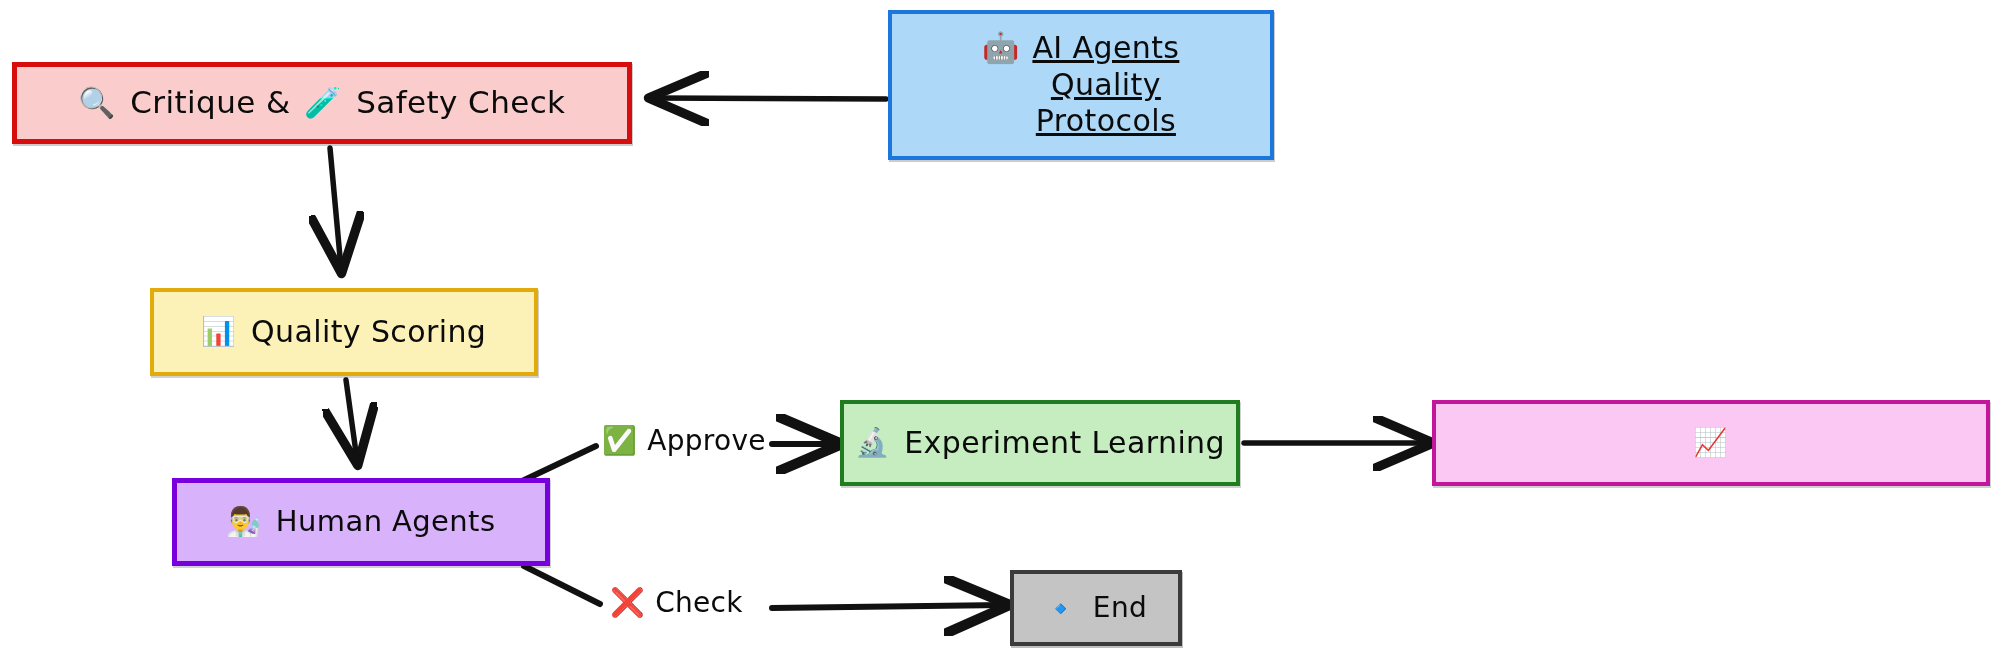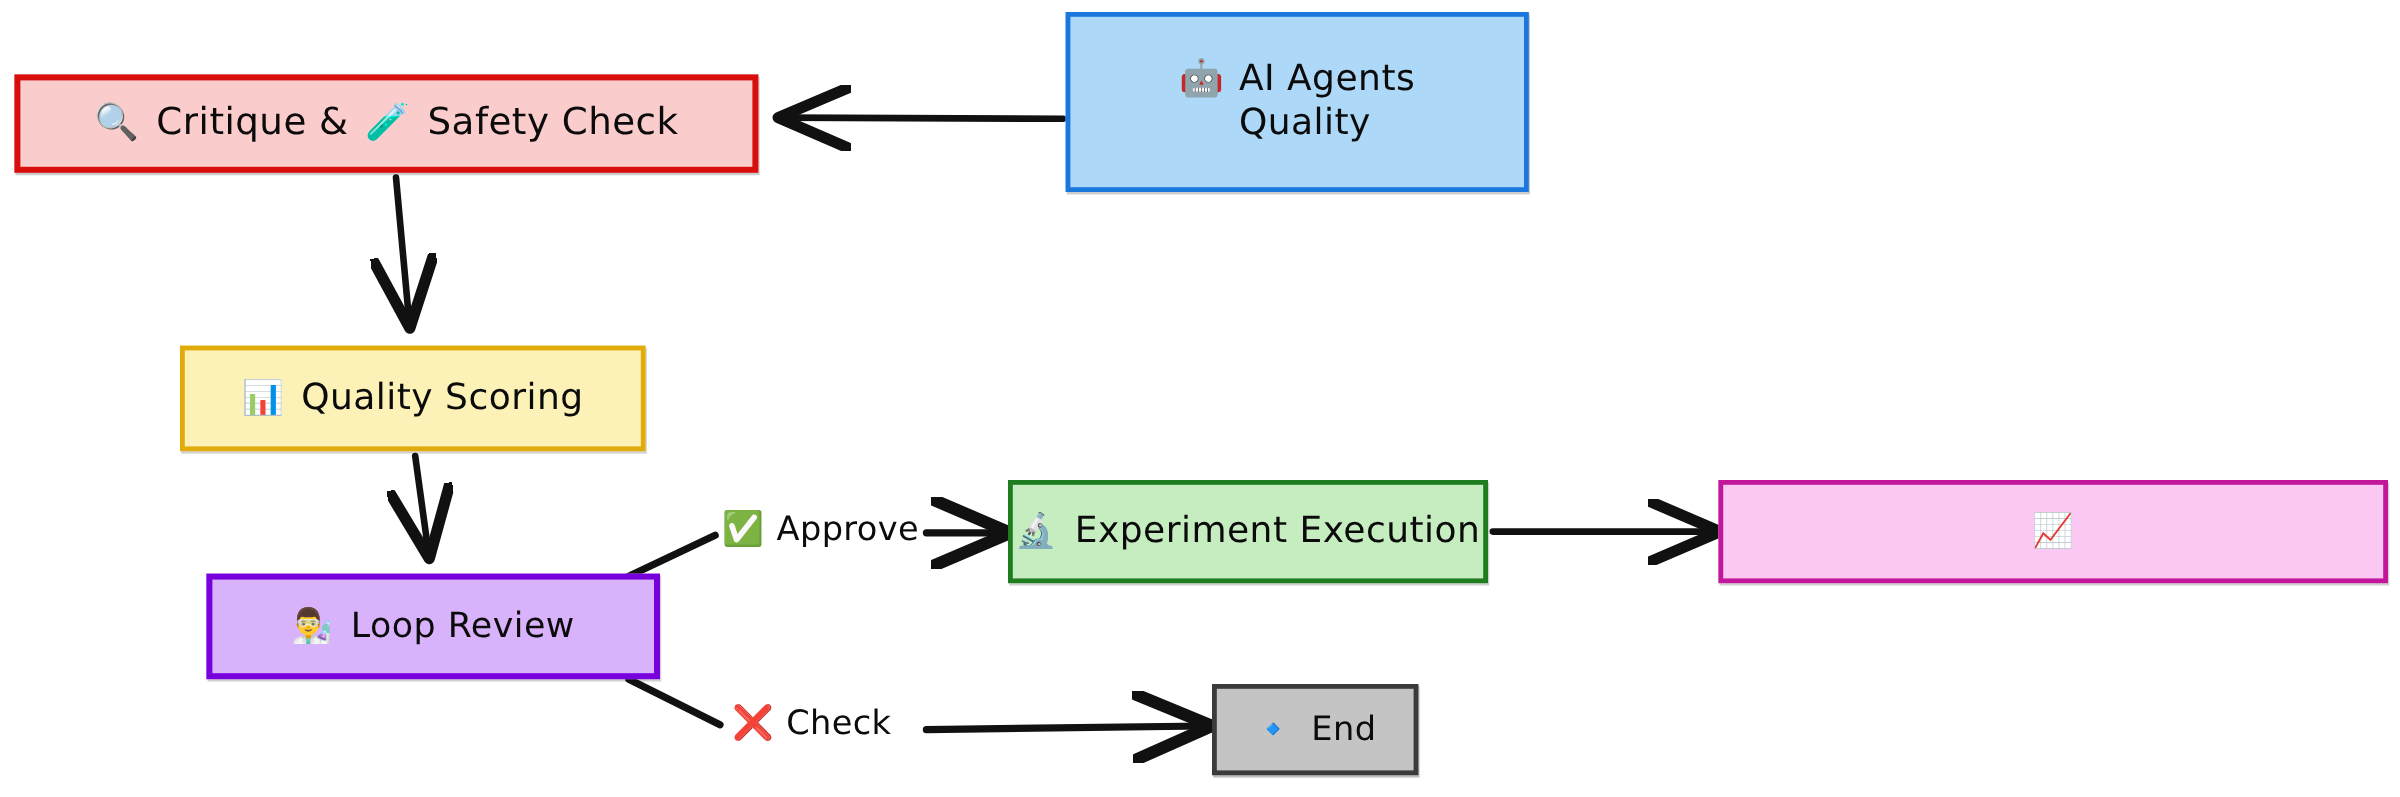--- a/index.html
+++ b/index.html
@@ -49,21 +49,21 @@
 
   
   #node-ai-agents {
     left: 888px; top: 10px; width: 386px; height: 150px;
     background: #add8f7;
     border: 4px solid #1b77dd;
     box-shadow: 1px 2px 0 rgba(0,0,0,0.20);
     font-size: 30px;
   }
   #node-ai-agents .label.stacked { align-items: flex-start; }
-  #node-ai-agents .txt { display: block; text-align: left; }
+  #node-ai-agents .txt { display: block; text-align: center; text-decoration: underline; }
   #node-ai-agents .emoji { font-size: 30px; position: relative; top: 3px; }
 
   #node-critique {
     left: 12px; top: 62px; width: 620px; height: 82px;
     background: #fbcccc;
     border: 5px solid #d80d0d;
     box-shadow: 1px 2px 0 rgba(0,0,0,0.20);
     font-size: 31px;
   }
   #node-critique .emoji { font-size: 30px; }
@@ -185,20 +185,21 @@
       <path d="M1244,443 L1428,443" stroke="#111111" stroke-width="5.5" fill="none" stroke-linecap="round" marker-end="url(#arrowhead-open)"></path>
     </g>
   </svg>
 
   <div class="node" id="node-ai-agents">
     <span class="label stacked">
       <span class="emoji">🤖</span>
       <span class="txtwrap">
         <span class="txt">AI Agents</span>
         <span class="txt">Quality</span>
+        <span class="txt">Protocols</span>
       </span>
     </span>
   </div>
 
   <div class="node" id="node-critique">
     <span class="label">
       <span class="emoji">🔍</span>
       <span>Critique &amp;</span>
       <span class="emoji">🧪</span>
       <span>Safety Check</span>
@@ -208,28 +209,28 @@
   <div class="node" id="node-quality">
     <span class="label">
       <span class="emoji">📊</span>
       <span>Quality Scoring</span>
     </span>
   </div>
 
   <div class="node" id="node-human">
     <span class="label">
       <span class="emoji">👨‍🔬</span>
-      <span>Loop Review</span>
+      <span>Human Agents</span>
     </span>
   </div>
 
   <div class="node" id="node-experiment">
     <span class="label">
       <span class="emoji">🔬</span>
-      <span>Experiment Execution</span>
+      <span>Experiment Learning</span>
     </span>
   </div>
 
   <div class="node" id="node-analysis">
     <span class="label">
       <span class="emoji">📈</span>
     </span>
   </div>
 
   <div class="node" id="node-end">

